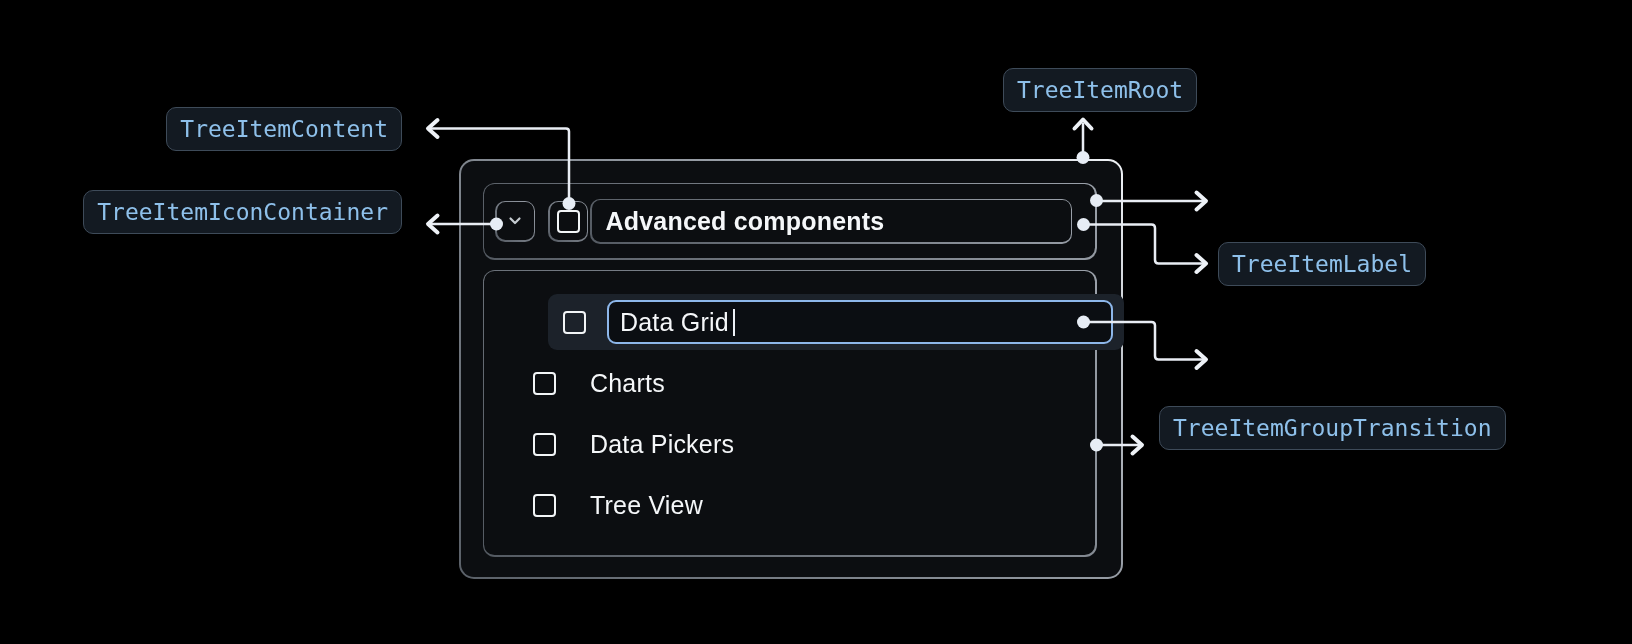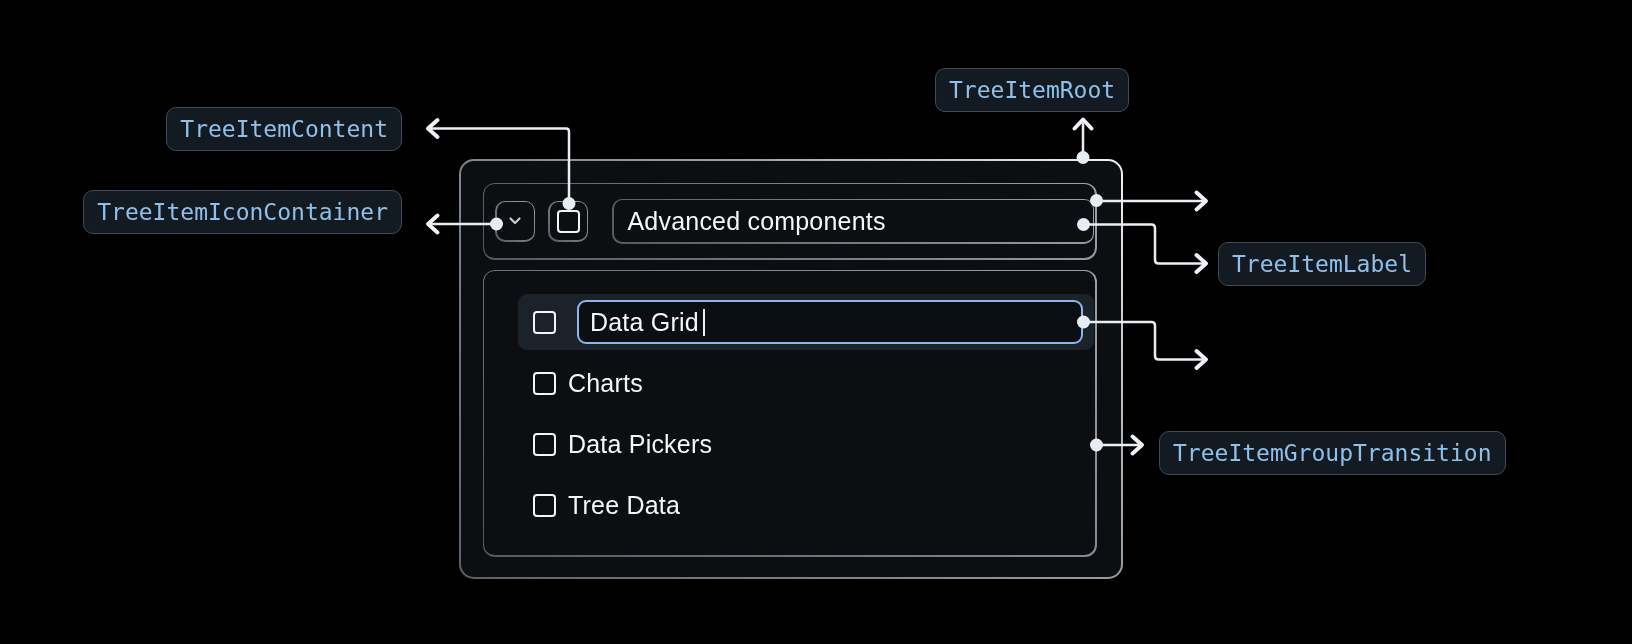--- a/index.html
+++ b/index.html
@@ -22,34 +22,34 @@
     position:relative;width:100%;height:100%;box-sizing:border-box;
     background:#0c0e11;border-radius:13px;
   }
   
   .content{position:absolute;left:22px;top:22px;width:614px;height:77px;border-radius:12px;}
   .content>.bi{border-radius:10.5px;display:flex;align-items:center;}
   .icon-btn{width:40px;height:41px;border-radius:10px;margin-left:11px;flex:none;}
   .icon-btn>.bi{border-radius:8.5px;display:flex;align-items:center;justify-content:center;}
   .cbx-btn{width:40px;height:41px;border-radius:10px;margin-left:13px;flex:none;}
   .cbx-btn>.bi{border-radius:8.5px;display:flex;align-items:center;justify-content:center;}
-  .label-box{width:482px;height:45px;border-radius:10px;margin-left:24px;flex:none;}
+  .label-box{width:482px;height:45px;border-radius:10px;margin-left:2px;flex:none;font-weight:bold;}
   .label-box>.bi{border-radius:8.5px;display:flex;align-items:center;padding-left:14px;}
   .tree-text{font-size:25px;color:#f5f7f9;letter-spacing:.2px;white-space:nowrap;}
 
   
   .group{position:absolute;left:22px;top:109px;width:614px;height:287px;border-radius:12px;}
   .group>.bi{border-radius:10.5px;padding:23px 0 0 34px;}
   .row{
     width:576px;height:56px;border-radius:9px;margin-bottom:5px;
     display:flex;align-items:center;padding-left:15px;box-sizing:border-box;
   }
-  .row.selected{background:#1c222a;}
+  .row.selected{background:#1c222a;margin-left:30px;}
   .cbx{width:23px;height:23px;box-sizing:border-box;border:2.8px solid #f2f5f7;border-radius:4px;flex:none;background:transparent;}
-  .row-label{margin-left:12px;}
+  .row-label{margin-left:34px;}
   .label-input{
     margin-left:21px;width:506px;height:44px;box-sizing:border-box;
     border:2px solid #8db7ea;border-radius:9px;background:#0b0e12;
     display:flex;align-items:center;padding-left:11px;
   }
   .caret{width:2.5px;height:27px;background:#edf1f6;margin-left:4px;flex:none;}
 
   
   .badge{
     position:absolute;box-sizing:border-box;height:44px;padding:0 13px;
@@ -104,21 +104,21 @@
           <div class="row">
             <span class="cbx"></span>
             <span class="tree-text row-label">Charts</span>
           </div>
           <div class="row">
             <span class="cbx"></span>
             <span class="tree-text row-label">Data Pickers</span>
           </div>
           <div class="row">
             <span class="cbx"></span>
-            <span class="tree-text row-label">Tree Data</span>
+            <span class="tree-text row-label">Tree View</span>
           </div>
         </div>
       </div>
 
     </div>
   </div>
 
   <svg class="connectors" width="1632" height="644" viewBox="0 0 1632 644">
     <g fill="none" stroke="#e9edf4" stroke-width="2.5" stroke-linecap="round" stroke-linejoin="round">
       <path d="M569 203 L569 131.5 Q569 128.5 566 128.5 L429 128.5"></path>
@@ -144,17 +144,17 @@
       <circle cx="1083" cy="157.5" r="6.5"></circle>
       <circle cx="1096.5" cy="200.5" r="6.5"></circle>
       <circle cx="1083.5" cy="224.5" r="6.5"></circle>
       <circle cx="1083.5" cy="322" r="6.5"></circle>
       <circle cx="1096.5" cy="445" r="6.5"></circle>
     </g>
   </svg>
 
   <div class="badge" style="right:1230px;top:107px">TreeItemContent</div>
   <div class="badge" style="right:1230px;top:190px">TreeItemIconContainer</div>
-  <div class="badge" style="left:935px;top:68px">TreeItemRoot</div>
+  <div class="badge" style="left:1003px;top:68px">TreeItemRoot</div>
   <div class="badge" style="left:1218px;top:242px">TreeItemLabel</div>
-  <div class="badge" style="left:1159px;top:431px">TreeItemGroupTransition</div>
+  <div class="badge" style="left:1159px;top:406px">TreeItemGroupTransition</div>
 
 </div>
 
 </body></html>

